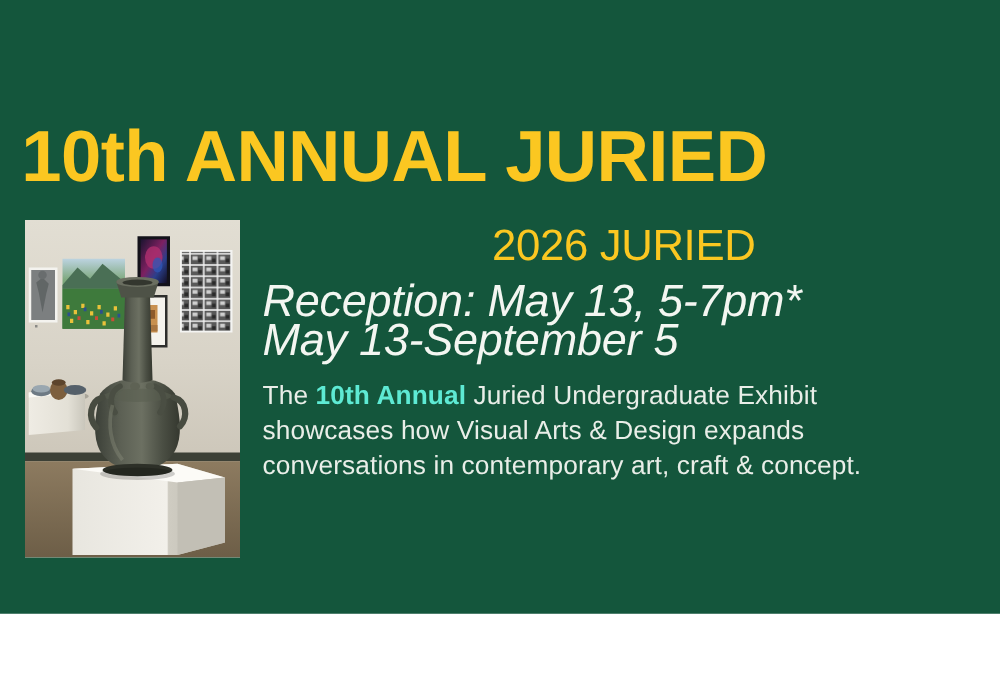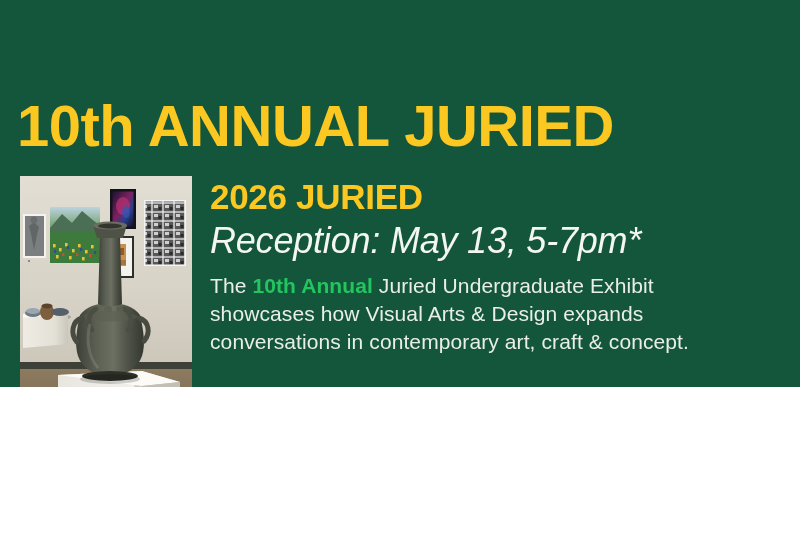--- a/index.html
+++ b/index.html
@@ -10,21 +10,21 @@
   body {
     width: 800px;
     height: 545px;
     overflow: hidden;
     font-family: "Liberation Sans", sans-serif;
   }
 
   #poster {
     position: relative;
     width: 800px;
-    height: 387px;
+    height: 491px;
     background: #14563c;
     overflow: hidden;
   }
 
   
   #headline {
     position: absolute;
     left: 17px;
     top: 96px;
     font-size: 58px;
@@ -39,24 +39,25 @@
   #text-column {
     position: absolute;
     left: 210px;
     top: 176px;
     width: 578px;
   }
 
   .title-line {
     font-size: 35px;
     line-height: 38px;
-    font-weight: 700;
+    font-weight: 400;
     letter-spacing: -0.3px;
     color: #fbc721;
     white-space: nowrap;
+    text-align: center;
   }
 
   #subtitle-year { margin-top: 2px; }
   #subtitle-level { margin-top: 1px; }
 
   .date-line {
     font-size: 36px;
     line-height: 31px;
     font-style: italic;
     font-weight: 400;
@@ -69,21 +70,21 @@
   #description {
     margin-top: 16px;
     font-size: 21px;
     line-height: 28px;
     color: #e9eee8;
     width: 520px;
     letter-spacing: 0.1px;
   }
   #description .strong {
     font-weight: 700;
-    color: #22c55e;
+    color: #5eead4;
   }
 
   
   #photo {
     position: absolute;
     left: 20px;
     top: 176px;
     width: 172px;
     height: 270px;
     overflow: hidden;
@@ -256,20 +257,21 @@
     </svg>
   </div>
 
   <div id="text-column">
 
     <div class="title-line" id="subtitle-year">2026 JURIED</div>
 
 
     <div class="date-line" id="reception-line">Reception: May 13, 5-7pm*</div>
 
+    <div class="date-line" id="run-line">May 13-September 5</div>
 
     <p id="description">
       <span>The </span><span class="strong">10th Annual</span><span> Juried Undergraduate Exhibit showcases how Visual Arts &amp; Design expands conversations in contemporary art, craft &amp; concept.</span>
     </p>
 
   </div>
 
 </div>
 
 </body></html>

